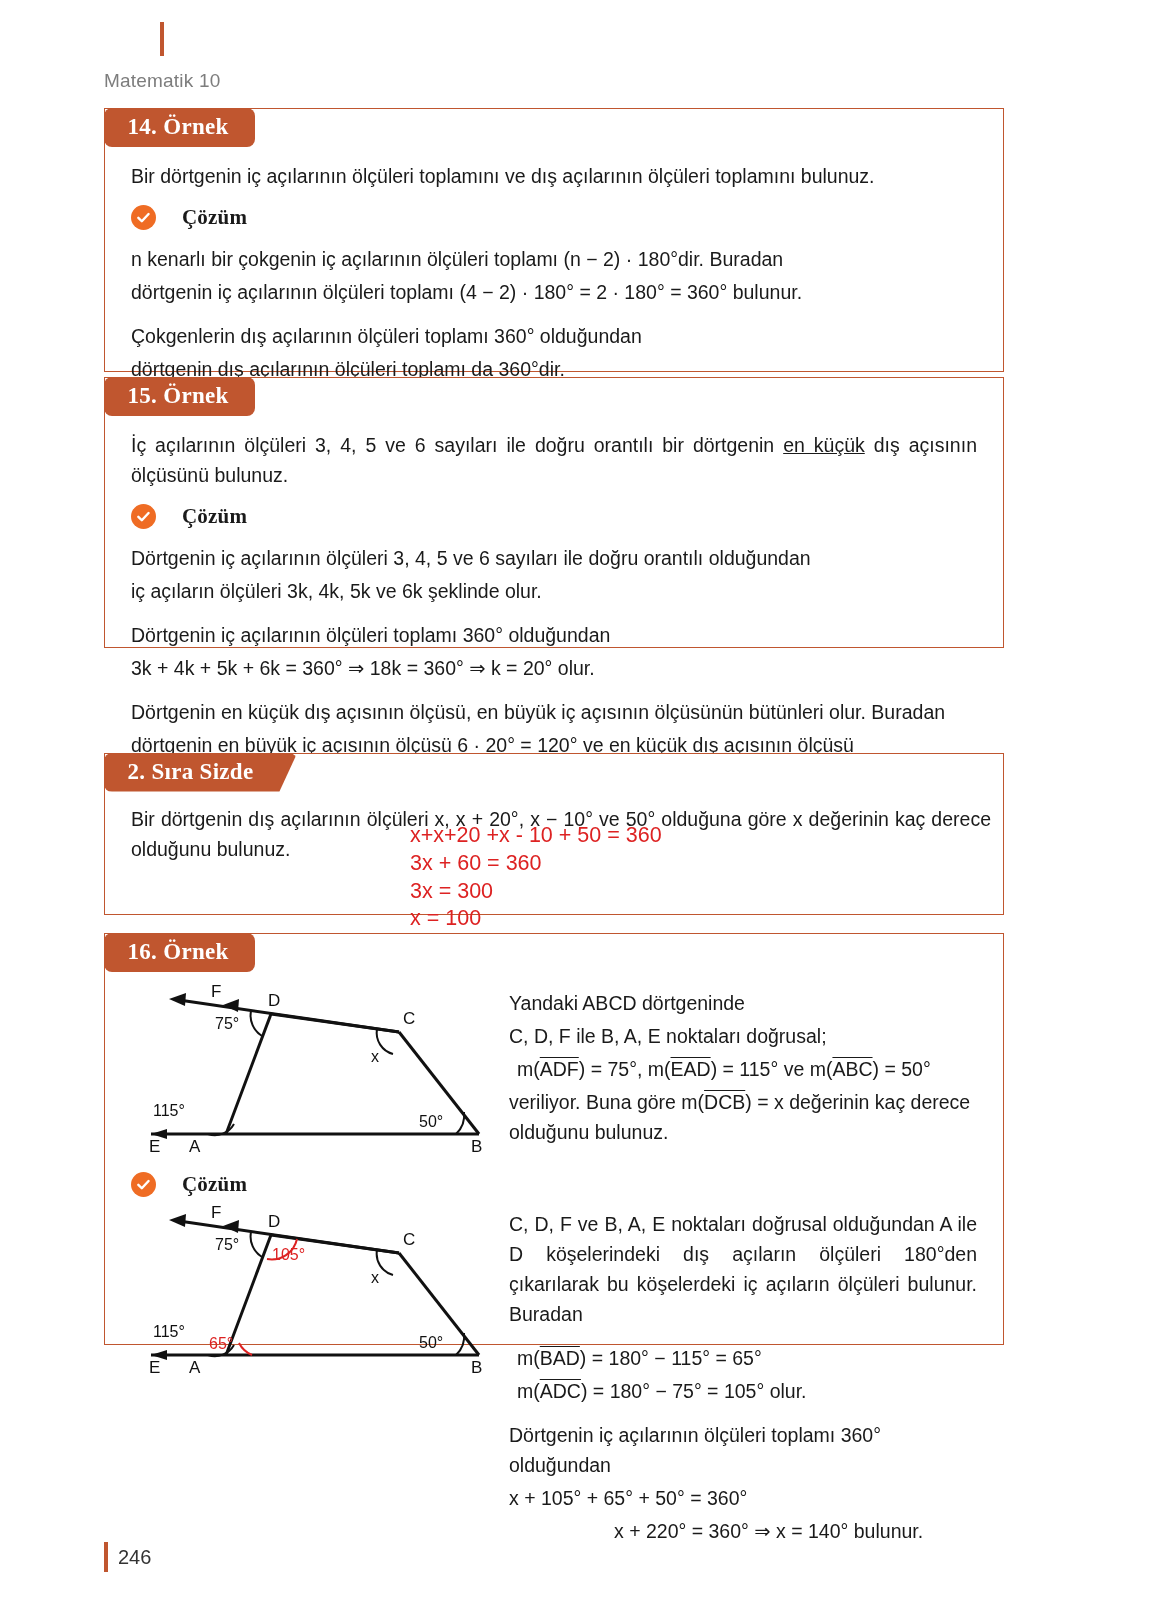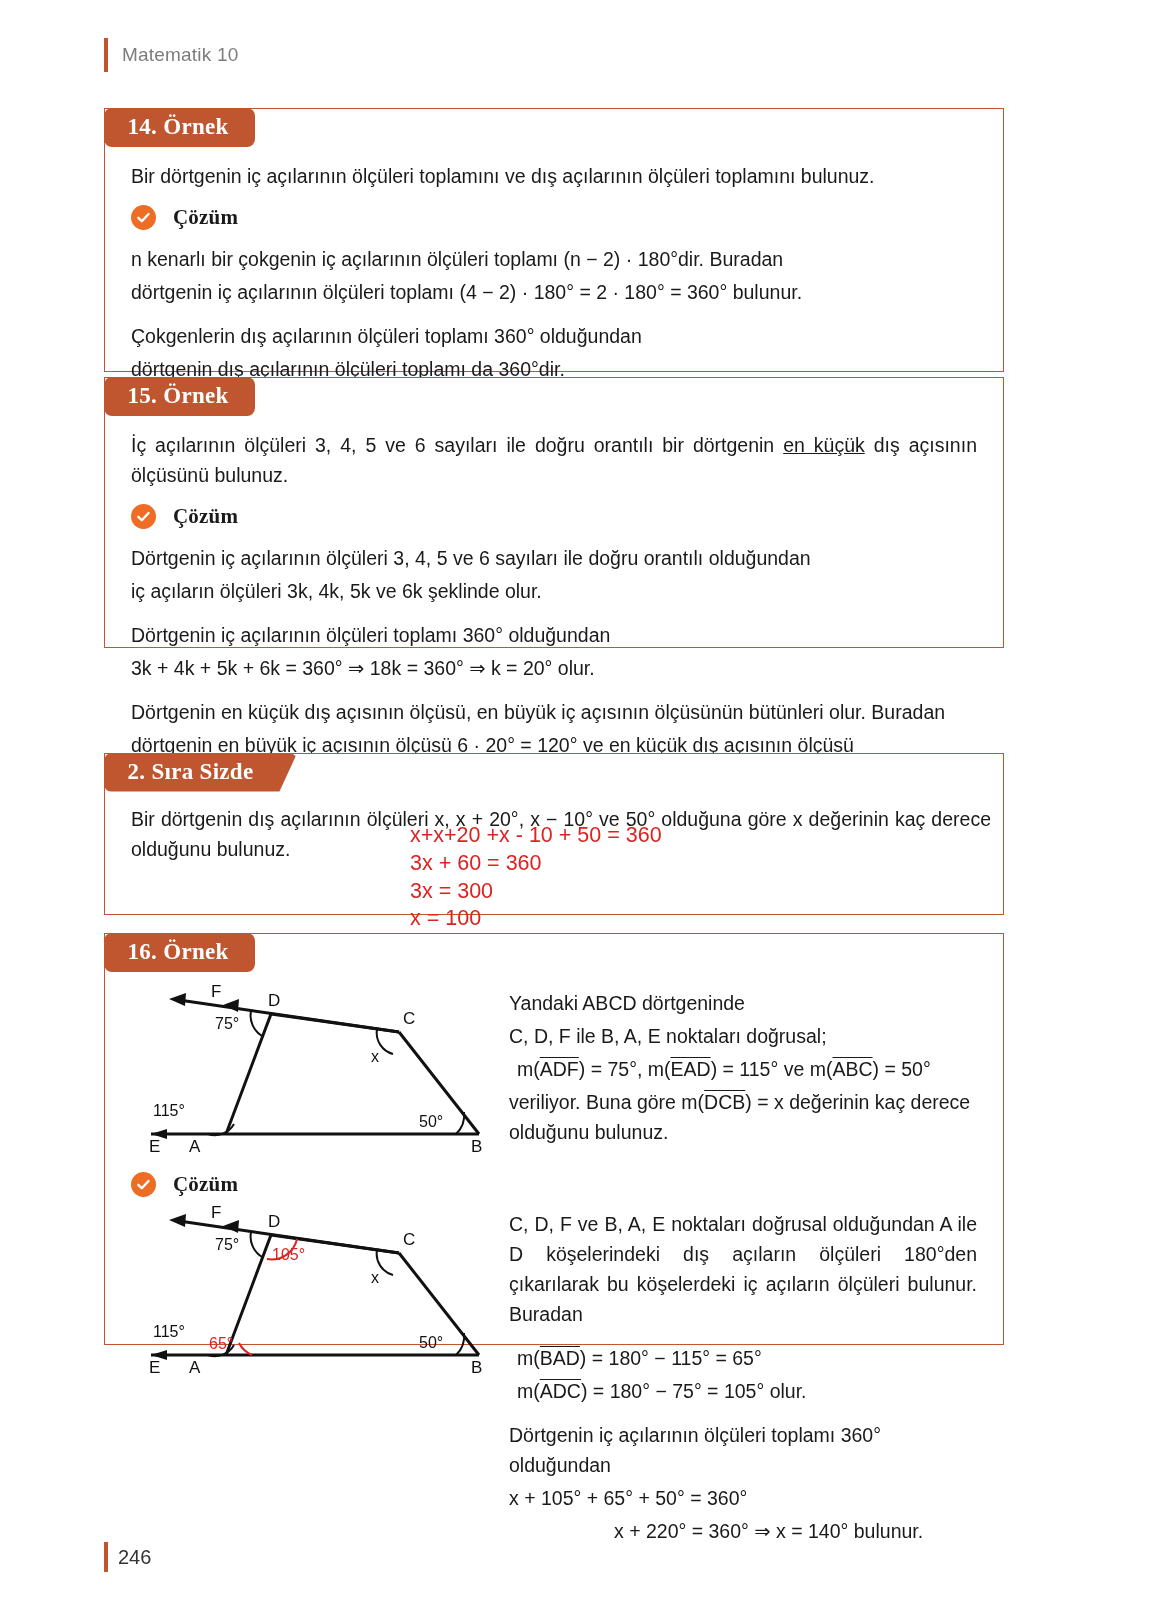--- a/index.html
+++ b/index.html
@@ -13,24 +13,25 @@
     position: relative;
     font-family: "Liberation Sans", sans-serif;
     color: #1a1a1a;
     overflow: hidden;
   }
 
   
   .runhead {
     position: absolute;
     left: 104px;
-    top: 38px;
+    top: 22px;
     display: flex;
     align-items: center;
     gap: 14px;
+    flex-direction: column;
   }
   .runhead-bar {
     width: 4px;
     height: 34px;
     background: #c0562f;
   }
   .runhead-text {
     font-size: 19px;
     color: #7d7d7d;
     letter-spacing: .2px;
@@ -75,21 +76,21 @@
   }
   p.t.tight { margin-bottom: 3px; }
   p.t.last { margin-bottom: 0; }
   .just { text-align: justify; }
   .u { text-decoration: underline; }
 
   
   .cozum {
     display: flex;
     align-items: center;
-    gap: 17px;
+    gap: 26px;
     margin: 6px 0 14px 0;
   }
   .cozum-icon {
     width: 25px;
     height: 25px;
     border-radius: 50%;
     background: #ef6c24;
     display: inline-flex;
     align-items: center;
     justify-content: center;

